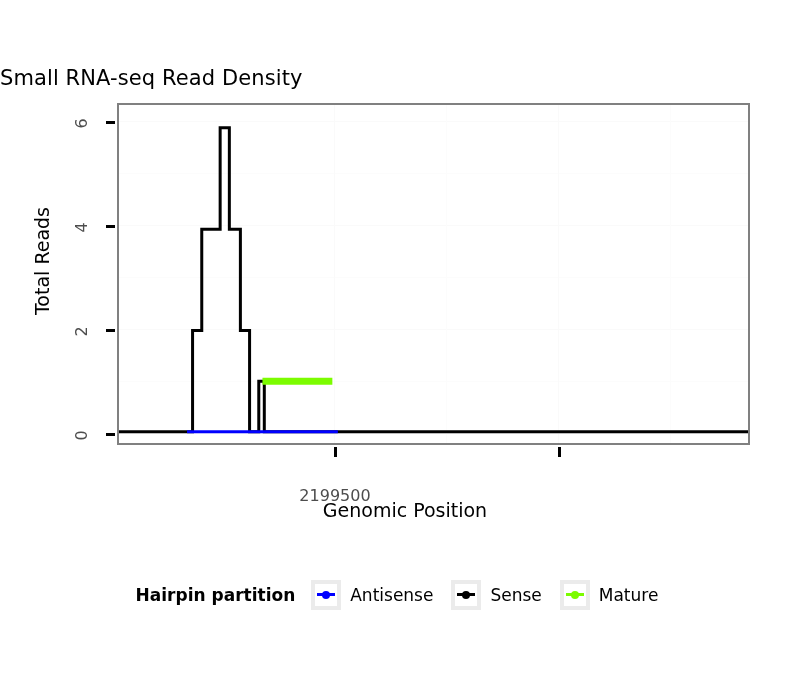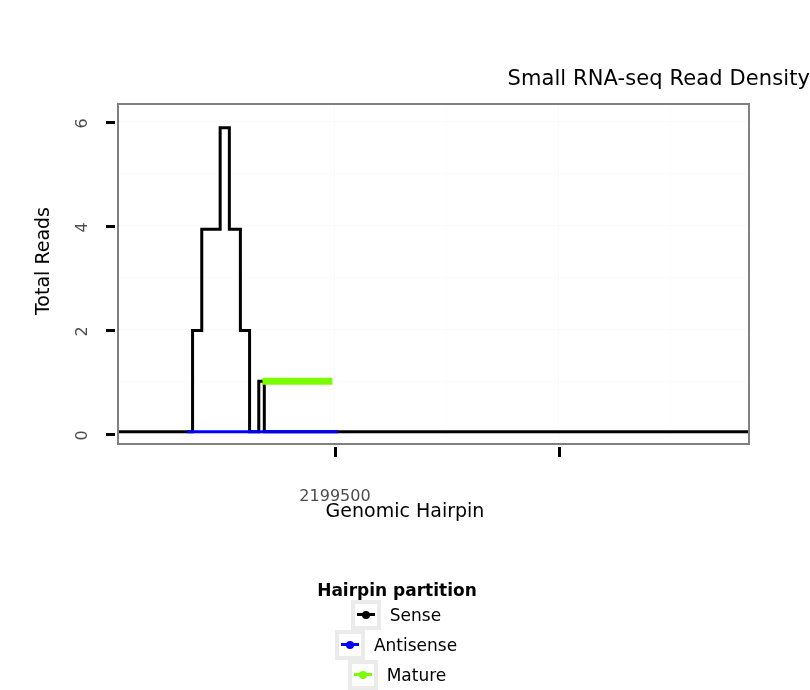--- a/index.html
+++ b/index.html
@@ -19,21 +19,21 @@
     position: absolute;
     left: 0; top: 0;
     width: 810px;
     height: 690px;
   }
   .chart-title {
     position: absolute;
     left: 0;
     top: 66px;
     width: 810px;
-    text-align: right;
+    text-align: left;
     font-size: 21px;
     color: #000;
     letter-spacing: 0.1px;
   }
   .xaxis-label {
     position: absolute;
     left: 0;
     top: 499px;
     width: 810px;
     text-align: center;
@@ -120,21 +120,20 @@
   }
   .legend {
     position: absolute;
     left: 0;
     top: 580px;
     width: 810px;
     display: flex;
     align-items: center;
     justify-content: center;
     gap: 0px;
-    flex-direction: column;
   }
   .legend-title {
     font-size: 17px;
     font-weight: bold;
     color: #000;
     margin-right: 16px;
   }
   .legend-item {
     display: flex;
     align-items: center;
@@ -187,21 +186,21 @@
   <div class="ytick-mark" style="top:225px;"></div>
   <div class="ytick-text" style="left:61px; top:322px;">2</div>
   <div class="ytick-mark" style="top:329px;"></div>
   <div class="ytick-text" style="left:61px; top:426px;">0</div>
   <div class="ytick-mark" style="top:433px;"></div>
 
   <div class="xtick-mark" style="left:334px;"></div>
   <div class="xtick-text" style="left:265px;margin-top:8px;">2199500</div>
   <div class="xtick-mark" style="left:558px;"></div>
 
-  <div class="xaxis-label">Genomic Hairpin</div>
+  <div class="xaxis-label">Genomic Position</div>
 
   <div class="panel">
     <div class="panel-inner">
 
       <div class="gridline-major-h" style="top:16px;"></div>
       <div class="gridline-major-h" style="top:120px;"></div>
       <div class="gridline-major-h" style="top:224px;"></div>
       <div class="gridline-major-h" style="top:328px;"></div>
 
       <div class="gridline-minor-h" style="top:68px;"></div>
@@ -217,35 +216,35 @@
         <polyline id="series-sense" fill="none" stroke="#000000" stroke-width="3" points="0.00,326.85 73.57,326.85 73.57,225.50 82.76,225.50 82.76,124.15 101.15,124.15 101.15,22.80 110.35,22.80 110.35,124.15 121.39,124.15 121.39,225.50 130.58,225.50 130.58,326.85 139.78,326.85 139.78,276.18 145.30,276.18 145.30,326.85 217.02,326.85 217.02,326.85 629.00,326.85"></polyline>
         <polyline id="series-antisense" fill="none" stroke="#0000FF" stroke-width="3" points="68.05,326.85 141.62,326.85 147.13,326.85 218.86,326.85"></polyline>
         <polyline id="series-mature" fill="none" stroke="#7CFC00" stroke-width="7" points="143.46,276.18 213.35,276.18"></polyline>
       </svg>
 
     </div>
   </div>
 
   <div class="legend">
     <span class="legend-title">Hairpin partition</span>
+
+    <span class="legend-item">
+      <span class="legend-key">
+        <span class="key-line" style="background:#0000FF;"></span>
+        <span class="key-dot" style="background:#0000FF;"></span>
+      </span>
+      <span class="legend-label">Antisense</span>
+    </span>
 
     <span class="legend-item">
       <span class="legend-key">
         <span class="key-line" style="background:#000000;"></span>
         <span class="key-dot" style="background:#000000;"></span>
       </span>
       <span class="legend-label">Sense</span>
-    </span>
-
-    <span class="legend-item">
-      <span class="legend-key">
-        <span class="key-line" style="background:#0000FF;"></span>
-        <span class="key-dot" style="background:#0000FF;"></span>
-      </span>
-      <span class="legend-label">Antisense</span>
     </span>
 
     <span class="legend-item">
       <span class="legend-key">
         <span class="key-line" style="background:#7CFC00;"></span>
         <span class="key-dot" style="background:#7CFC00;"></span>
       </span>
       <span class="legend-label last">Mature</span>
     </span>
   </div>

